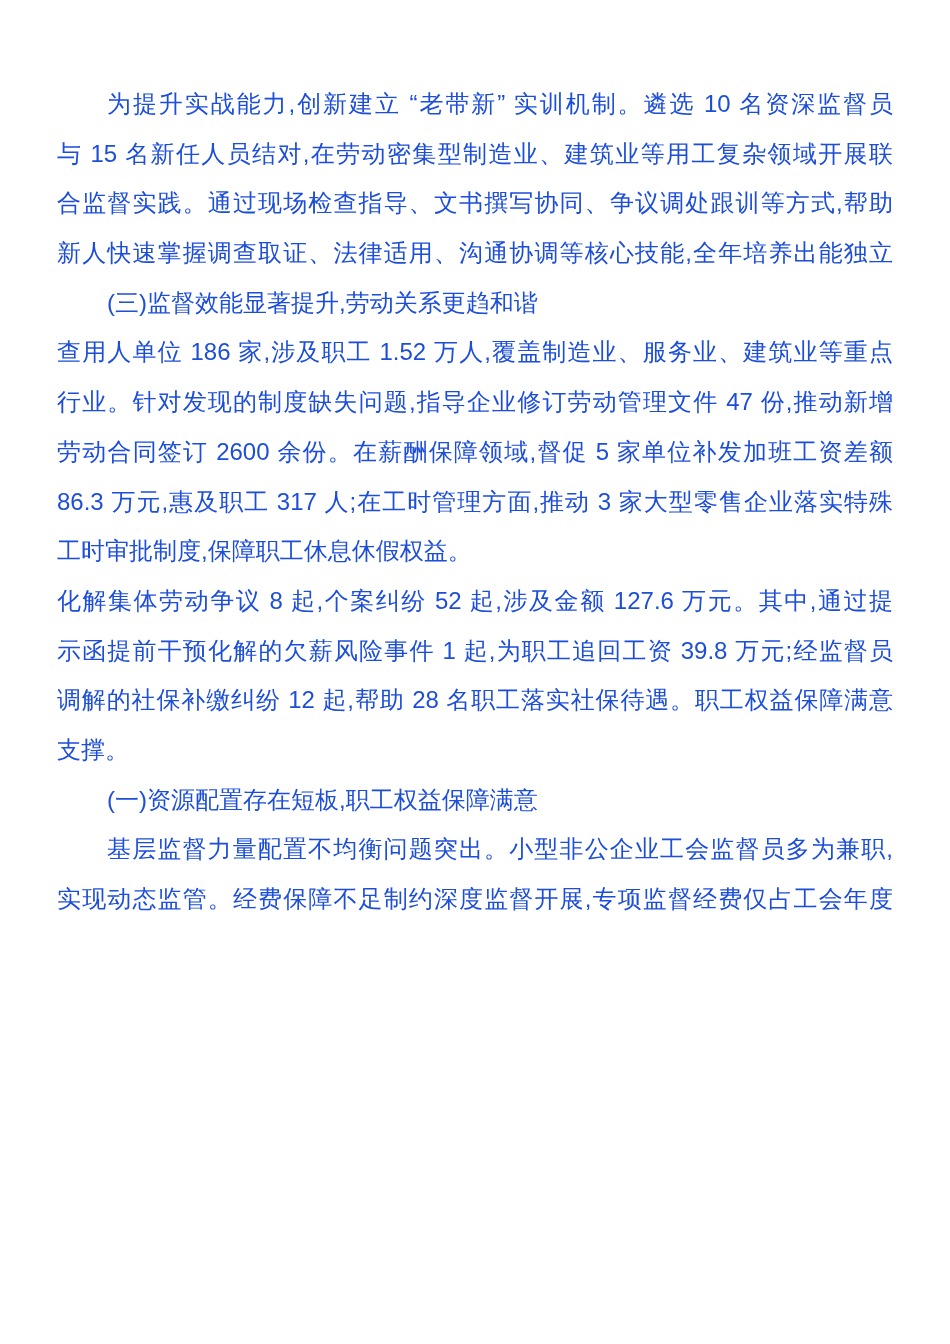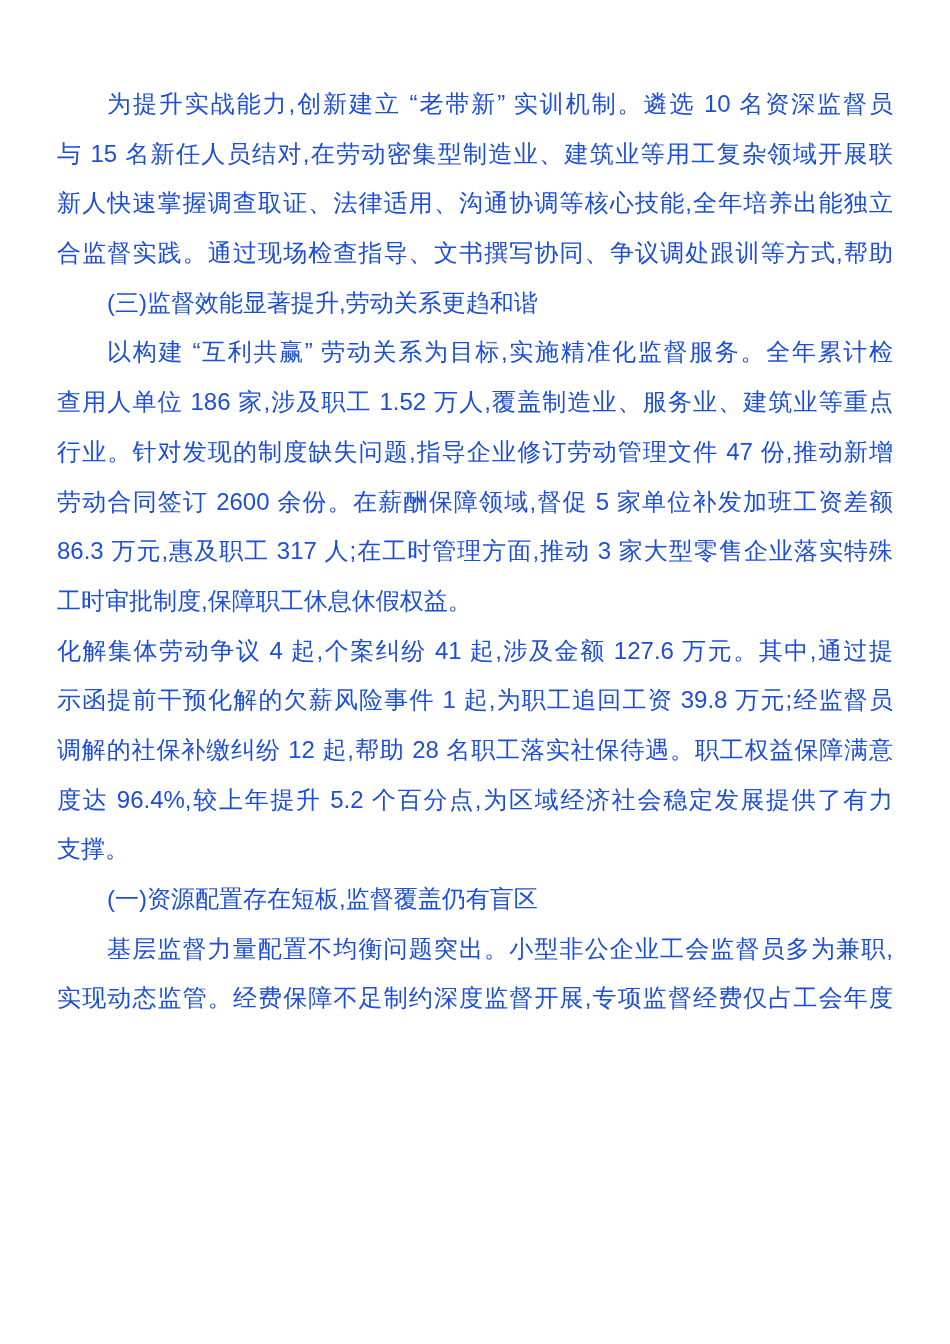--- a/index.html
+++ b/index.html
@@ -40,42 +40,40 @@
   }
 </style>
 </head>
 <body>
 
 <div class="page">
   <div class="text-block">
       <div class="paragraph body">
         <div class="line indent fill">为提升实战能力,创新建立 “老带新” 实训机制。遴选 10 名资深监督员</div>
         <div class="line fill">与 15 名新任人员结对,在劳动密集型制造业、建筑业等用工复杂领域开展联</div>
+        <div class="line fill">合监督实践。通过现场检查指导、文书撰写协同、争议调处跟训等方式,帮助</div>
         <div class="line fill">新人快速掌握调查取证、法律适用、沟通协调等核心技能,全年培养出能独立</div>
-        <div class="line fill">合监督实践。通过现场检查指导、文书撰写协同、争议调处跟训等方式,帮助</div>
       </div>
       <div class="paragraph sub-heading">
         <div class="line indent">(三)监督效能显著提升,劳动关系更趋和谐</div>
       </div>
       <div class="paragraph body">
-        <div class="line indent fill">以构建 “互利共赢” 劳动关系为目标,实施精准化监督服务。全年累计检</div>
         <div class="line fill">查用人单位 186 家,涉及职工 1.52 万人,覆盖制造业、服务业、建筑业等重点</div>
         <div class="line fill">行业。针对发现的制度缺失问题,指导企业修订劳动管理文件 47 份,推动新增</div>
         <div class="line fill">劳动合同签订 2600 余份。在薪酬保障领域,督促 5 家单位补发加班工资差额</div>
         <div class="line fill">86.3 万元,惠及职工 317 人;在工时管理方面,推动 3 家大型零售企业落实特殊</div>
         <div class="line">工时审批制度,保障职工休息休假权益。</div>
       </div>
       <div class="paragraph body">
-        <div class="line fill">化解集体劳动争议 4 起,个案纠纷 41 起,涉及金额 127.6 万元。其中,通过提</div>
+        <div class="line fill">化解集体劳动争议 8 起,个案纠纷 52 起,涉及金额 127.6 万元。其中,通过提</div>
         <div class="line fill">示函提前干预化解的欠薪风险事件 1 起,为职工追回工资 39.8 万元;经监督员</div>
         <div class="line fill">调解的社保补缴纠纷 12 起,帮助 28 名职工落实社保待遇。职工权益保障满意</div>
-        <div class="line fill">度达 96.4%,较上年提升 5.2 个百分点,为区域经济社会稳定发展提供了有力</div>
         <div class="line">支撑。</div>
       </div>
       <div class="paragraph sub-heading">
-        <div class="line indent">(一)资源配置存在短板,监督覆盖仍有盲区</div>
+        <div class="line indent">(一)资源配置存在短板,职工权益保障满意</div>
       </div>
       <div class="paragraph body">
         <div class="line indent fill">基层监督力量配置不均衡问题突出。小型非公企业工会监督员多为兼职,</div>
         <div class="line fill">实现动态监管。经费保障不足制约深度监督开展,专项监督经费仅占工会年度</div>
       </div>
     </div>
 </div>
 
 </body></html>

